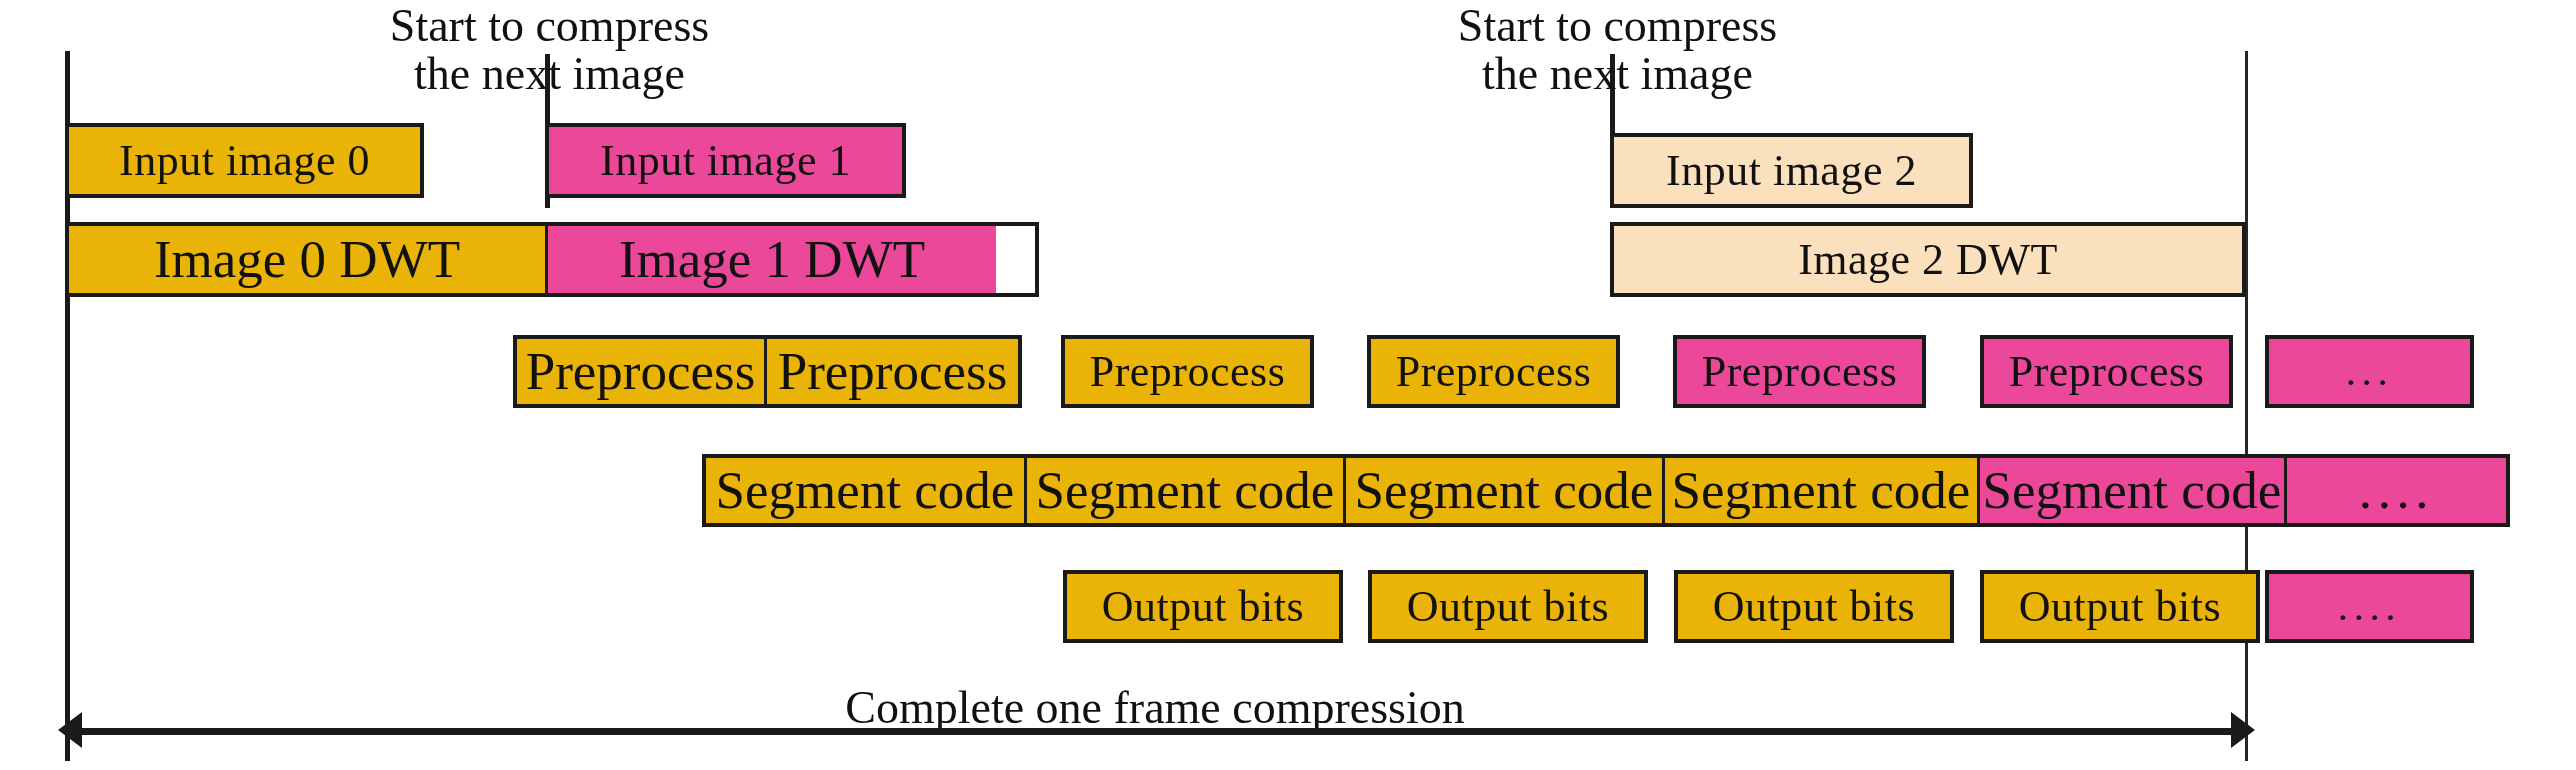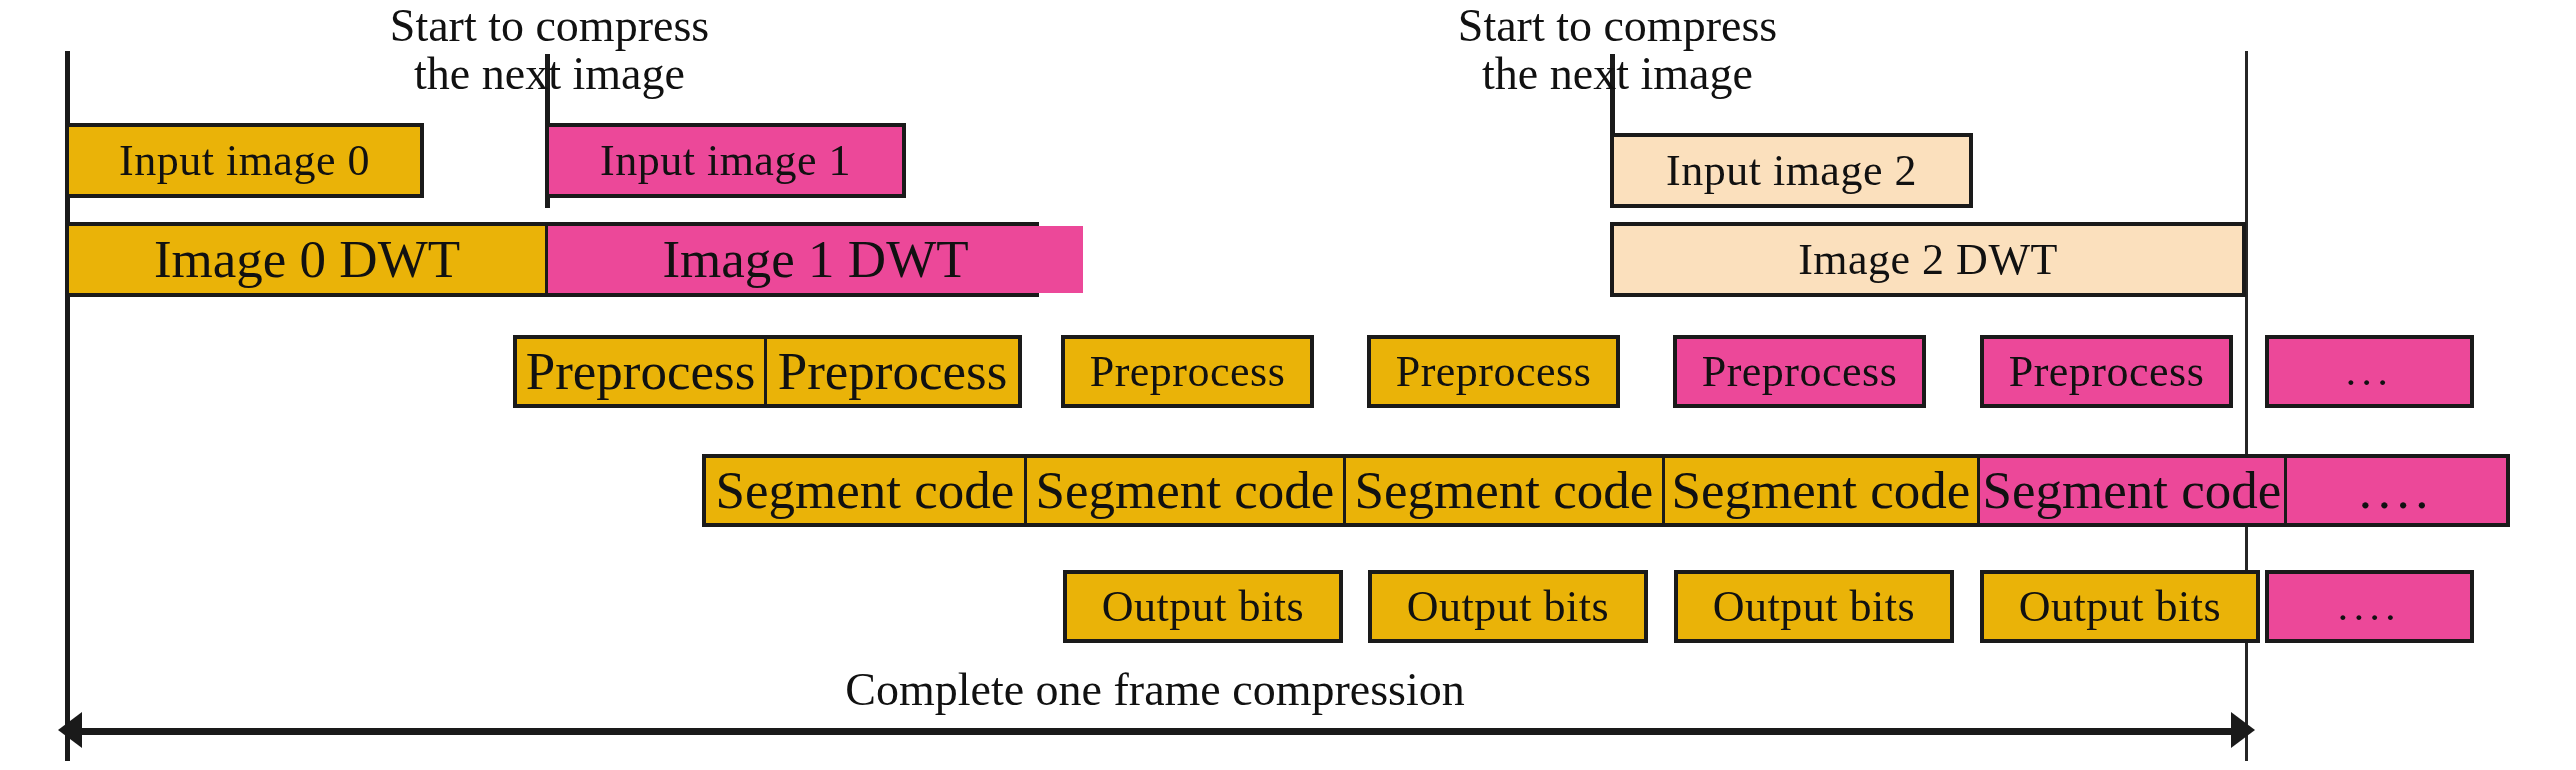--- a/index.html
+++ b/index.html
@@ -68,21 +68,21 @@
     <div>Start to compress</div>
     <div>the next image</div>
   </div>
 
   <div class="box blue" style="left:65px;top:123px;width:359px;height:75px;">Input image 0</div>
   <div class="box green" style="left:545px;top:123px;width:361px;height:75px;">Input image 1</div>
   <div class="box orange" style="left:1610px;top:133px;width:363px;height:75px;">Input image 2</div>
 
   <div class="grp" style="left:65px;top:222px;width:974px;height:75px;">
     <div class="cell blue" style="width:479px;">Image 0 DWT</div>
-    <div class="cell green" style="width:535px;">Image 1 DWT</div>
+    <div class="cell green" style="width:448px;">Image 1 DWT</div>
   </div>
   <div class="box orange" style="left:1610px;top:222px;width:636px;height:75px;">Image 2 DWT</div>
 
   <div class="grp" style="left:513px;top:335px;width:509px;height:73px;">
     <div class="cell blue" style="width:250px;">Preprocess</div>
     <div class="cell blue" style="width:251px;">Preprocess</div>
   </div>
   <div class="box blue" style="left:1061px;top:335px;width:253px;height:73px;">Preprocess</div>
   <div class="box blue" style="left:1367px;top:335px;width:253px;height:73px;">Preprocess</div>
   <div class="box green" style="left:1673px;top:335px;width:253px;height:73px;">Preprocess</div>
@@ -97,21 +97,21 @@
     <div class="cell green" style="width:307px;">Segment code</div>
     <div class="cell green dots" style="width:219px;">....</div>
   </div>
 
   <div class="box blue" style="left:1063px;top:570px;width:280px;height:73px;">Output bits</div>
   <div class="box blue" style="left:1368px;top:570px;width:280px;height:73px;">Output bits</div>
   <div class="box blue" style="left:1674px;top:570px;width:280px;height:73px;">Output bits</div>
   <div class="box blue" style="left:1980px;top:570px;width:280px;height:73px;">Output bits</div>
   <div class="box green dots" style="left:2265px;top:570px;width:209px;height:73px;">....</div>
 
-  <div class="caption" style="left:65px;top:666px;width:2180px;">Complete one frame compression</div>
+  <div class="caption" style="left:65px;top:684px;width:2180px;">Complete one frame compression</div>
 
   <div class="arrow-wrap" style="left:58px;top:712px;width:2197px;">
     <div class="arrow-head left"></div>
     <div class="arrow-line"></div>
     <div class="arrow-head right"></div>
   </div>
 
 </div>
 
 

